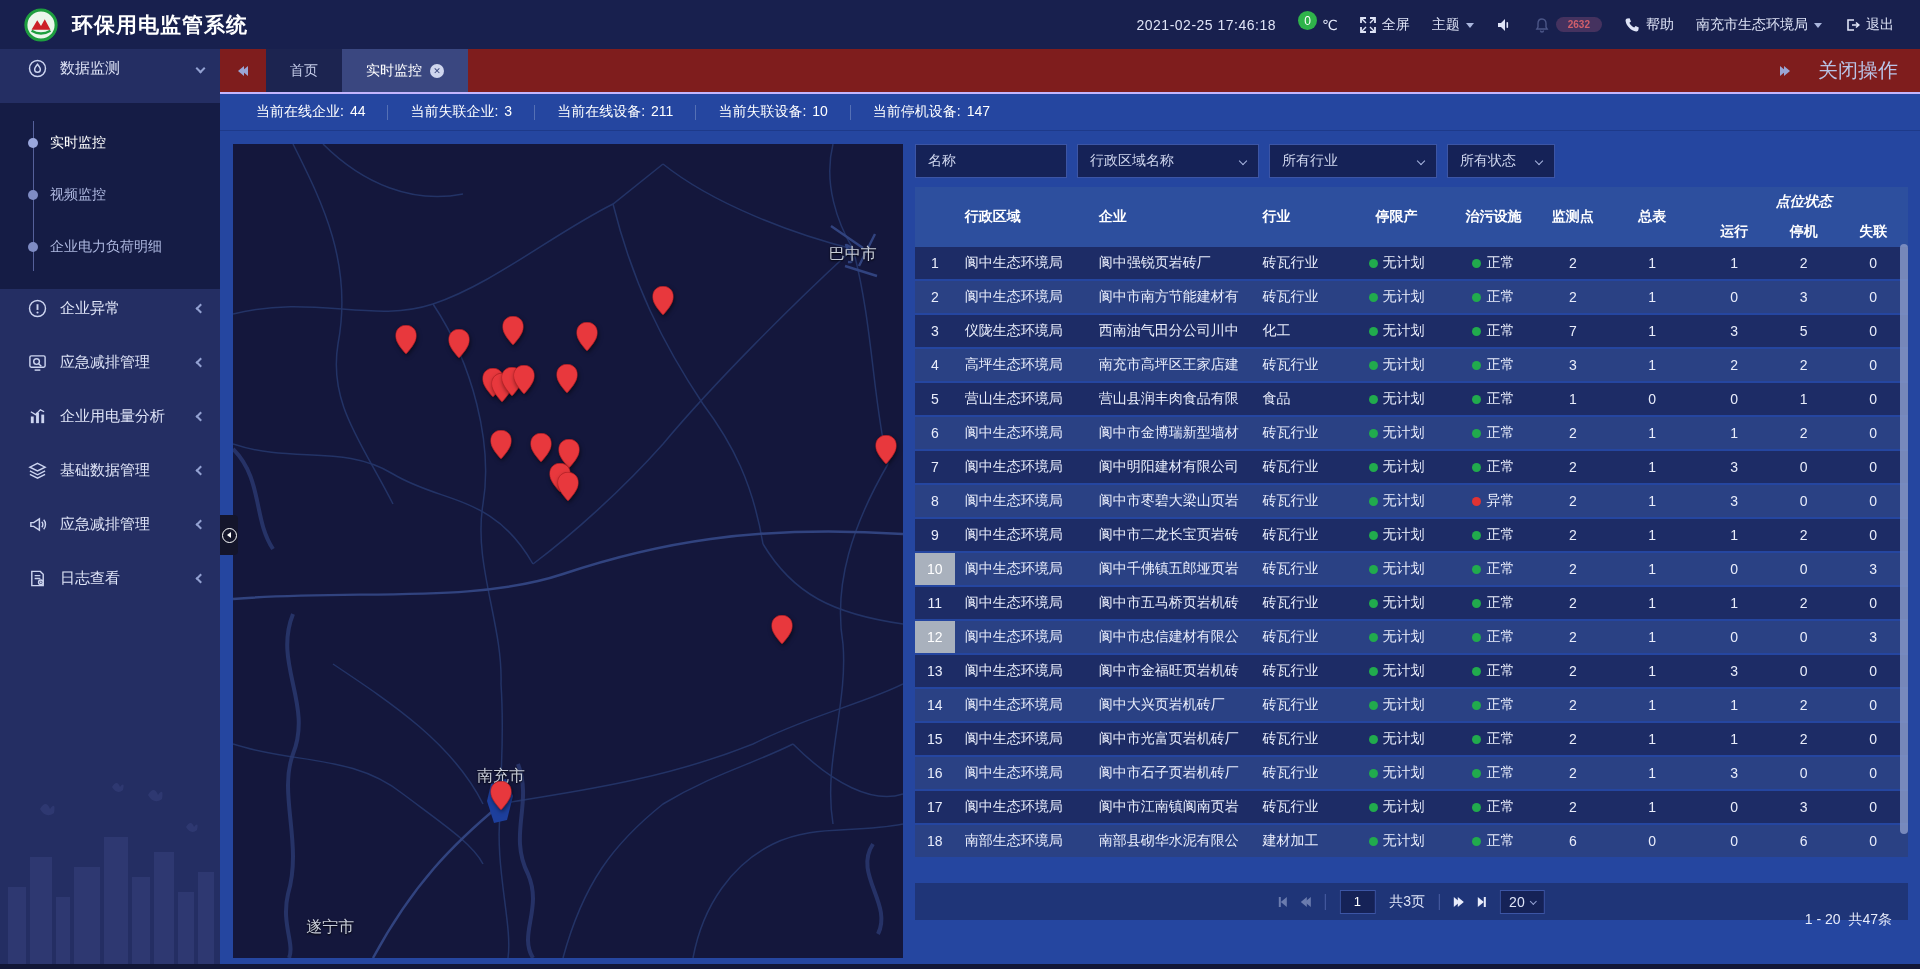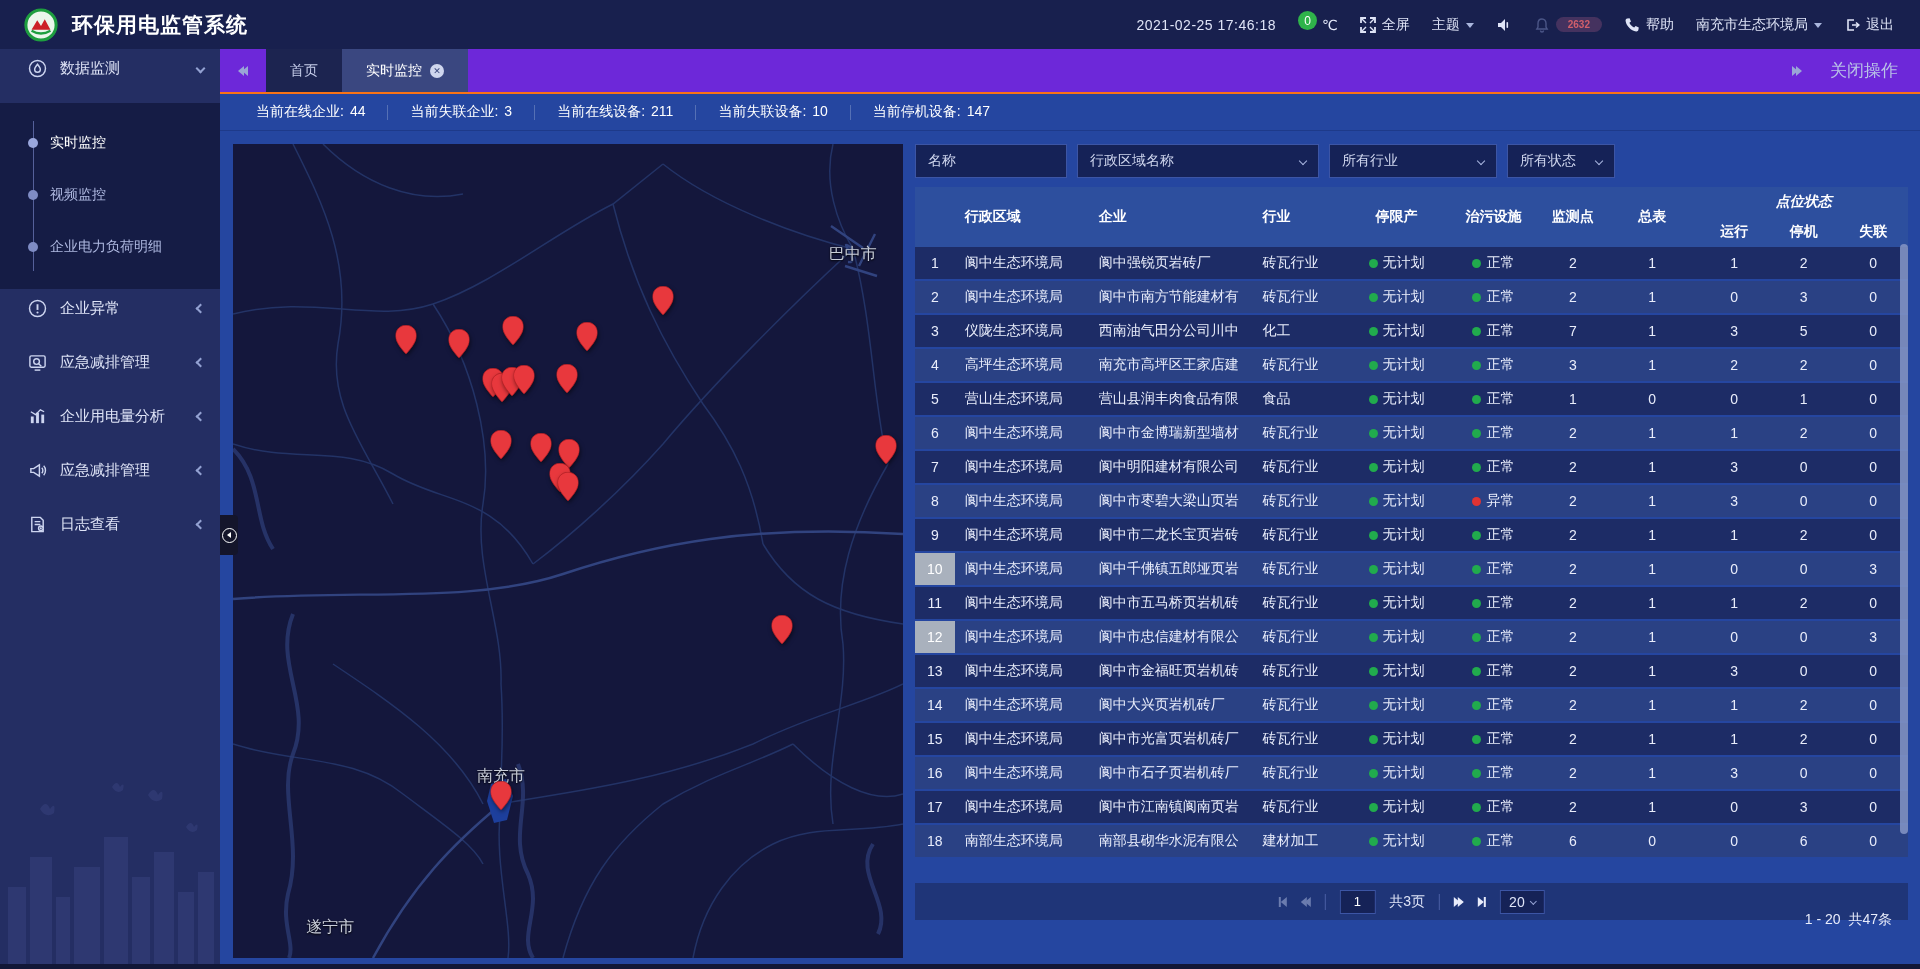--- a/index.html
+++ b/index.html
@@ -38,29 +38,29 @@
   .submenu .line { position:absolute; left:33px; top:18px; bottom:18px; width:1px; background:#55609a; }
   .submenu-item { height:52px; display:flex; align-items:center; padding-left:50px; color:#aeb8e0;
     font-size:14px; cursor:pointer; position:relative; }
   .submenu-item .dot { position:absolute; left:28px; width:10px; height:10px; border-radius:50%; background:#7f8cc4; }
   .submenu-item.active { color:#ffffff; }
   .submenu-item.active .dot { background:#9aa7dd; }
   .skyline { position:absolute; bottom:0; left:0; width:220px; }
 
   
   .main { position:absolute; left:220px; top:49px; width:1700px; height:920px; background:#2546a0; }
-  .tabstrip { height:45px; background:#6d28d9; border-bottom:2px solid #f97316; display:flex; align-items:stretch; color:#aab4dd; }
+  .tabstrip { height:45px; background:#7f1d1d; border-bottom:2px solid #c4b5fd; display:flex; align-items:stretch; color:#aab4dd; }
   .tab-nav { width:46px; display:flex; align-items:center; justify-content:center; cursor:pointer; color:#9aa6d6; }
   .tab { display:flex; align-items:center; gap:8px; padding:0 24px; font-size:14px; color:#c6cdea; cursor:pointer; }
   .tab.inactive { background:#1c2450; }
   .tab.active { background:#3a4780; color:#fff; }
   .tab-close { width:14px; height:14px; border-radius:50%; background:#cfd6ee; color:#3a477d; font-size:9px;
     display:flex; align-items:center; justify-content:center; font-weight:bold; }
   .tabstrip-right { margin-left:auto; display:flex; align-items:center; gap:28px; padding-right:22px; }
-  .close-ops { font-size:17px; color:#b9c3e6; cursor:pointer; }
+  .close-ops { font-size:20px; color:#b9c3e6; cursor:pointer; }
 
   .statsbar { height:37px; display:flex; align-items:center; color:#fff; font-size:14px; padding-left:14px;
     border-bottom:1px solid #1e3a8a; }
   .stat { padding:0 22px; display:flex; gap:6px; }
   .stat-sep { width:1px; height:15px; background:#5570b5; }
 
   .content { position:absolute; left:0; top:85px; right:0; bottom:0; }
 
   
   .map { position:absolute; left:13px; top:10px; width:670px; height:814px; background:#14173c; overflow:hidden; }
@@ -222,20 +222,29 @@
         <span class="g-chev chev left"></span>
       </div>
       <div class="menu-group">
         <span class="g-icon"><svg viewBox="0 0 20 20" fill="#cdd5f0">
             <rect x="3" y="10" width="3" height="7"></rect>
             <rect x="8.5" y="6" width="3" height="11"></rect>
             <rect x="14" y="8" width="3" height="9"></rect>
             <path d="M3 5 L8 8 L13 3 L17 5" stroke="#cdd5f0" stroke-width="1.3" fill="none"></path>
           </svg></span>
         <span>企业用电量分析</span>
+        <span class="g-chev chev left"></span>
+      </div>
+      <div class="menu-group">
+        <span class="g-icon"><svg viewBox="0 0 20 20" fill="none" stroke="#cdd5f0" stroke-width="1.5">
+            <path d="M10 2.5 L18 6.5 L10 10.5 L2 6.5 Z"></path>
+            <path d="M2 10.5 L10 14.5 L18 10.5"></path>
+            <path d="M2 14 L10 18 L18 14"></path>
+          </svg></span>
+        <span>基础数据管理</span>
         <span class="g-chev chev left"></span>
       </div>
       <div class="menu-group">
         <span class="g-icon"><svg viewBox="0 0 20 20" fill="none" stroke="#cdd5f0" stroke-width="1.5">
             <path d="M3 8 L3 12 L6 12 L12 16 L12 4 L6 8 Z"></path>
             <path d="M14.5 7 C16 8.5 16 11.5 14.5 13"></path>
             <path d="M16.5 5 C19 7.5 19 12.5 16.5 15"></path>
           </svg></span>
         <span>应急减排管理</span>
         <span class="g-chev chev left"></span>
@@ -424,21 +433,21 @@
 
     <div class="collapse-handle">
       <span class="circ">
           <span class="tl"></span>
         </span>
     </div>
 
     <div class="panel">
       <div class="filters">
         <div class="f-input">名称</div>
-        <div class="f-select" style="width:242px">
+        <div class="f-select" style="width:182px">
           <span>行政区域名称</span>
           <span class="chev down"></span>
         </div>
         <div class="f-select" style="width:168px">
           <span>所有行业</span>
           <span class="chev down"></span>
         </div>
         <div class="f-select" style="width:108px">
           <span>所有状态</span>
           <span class="chev down"></span>

